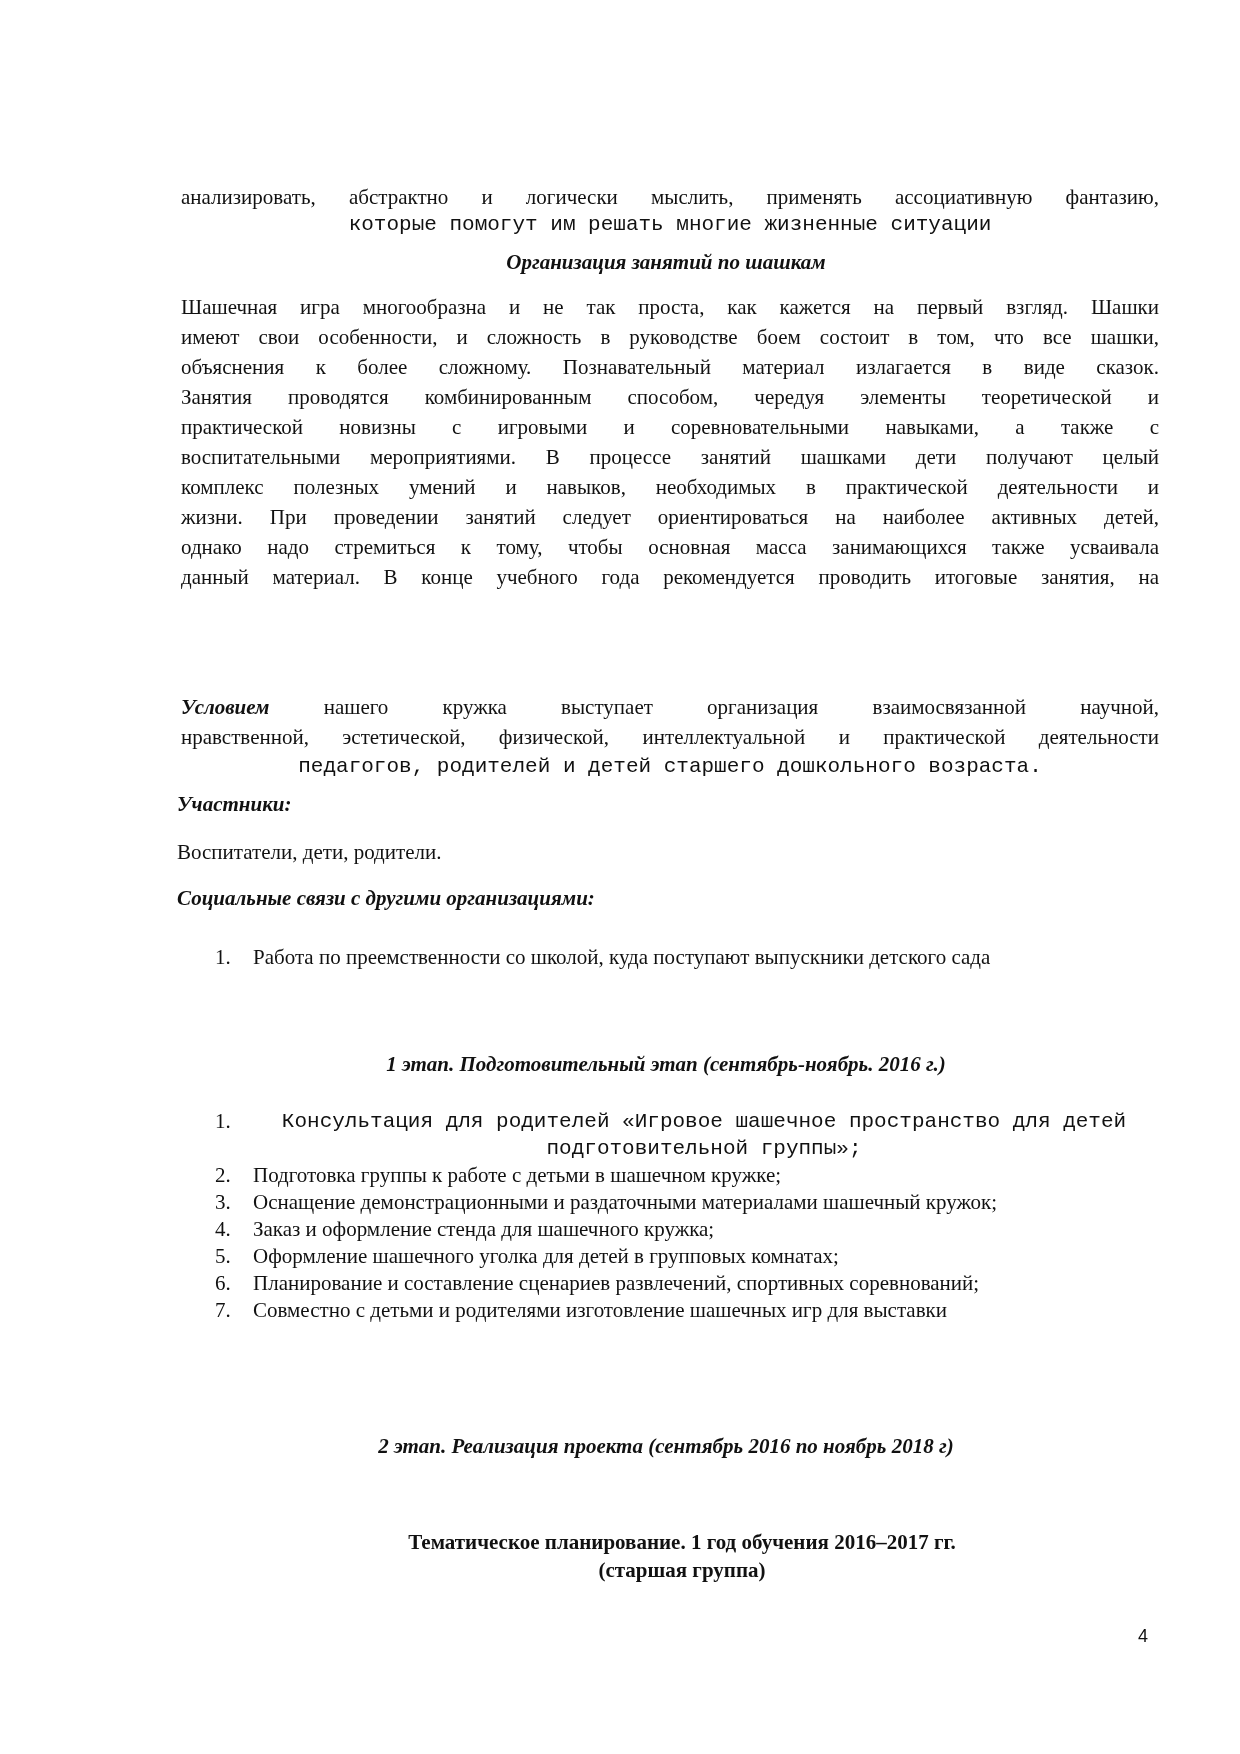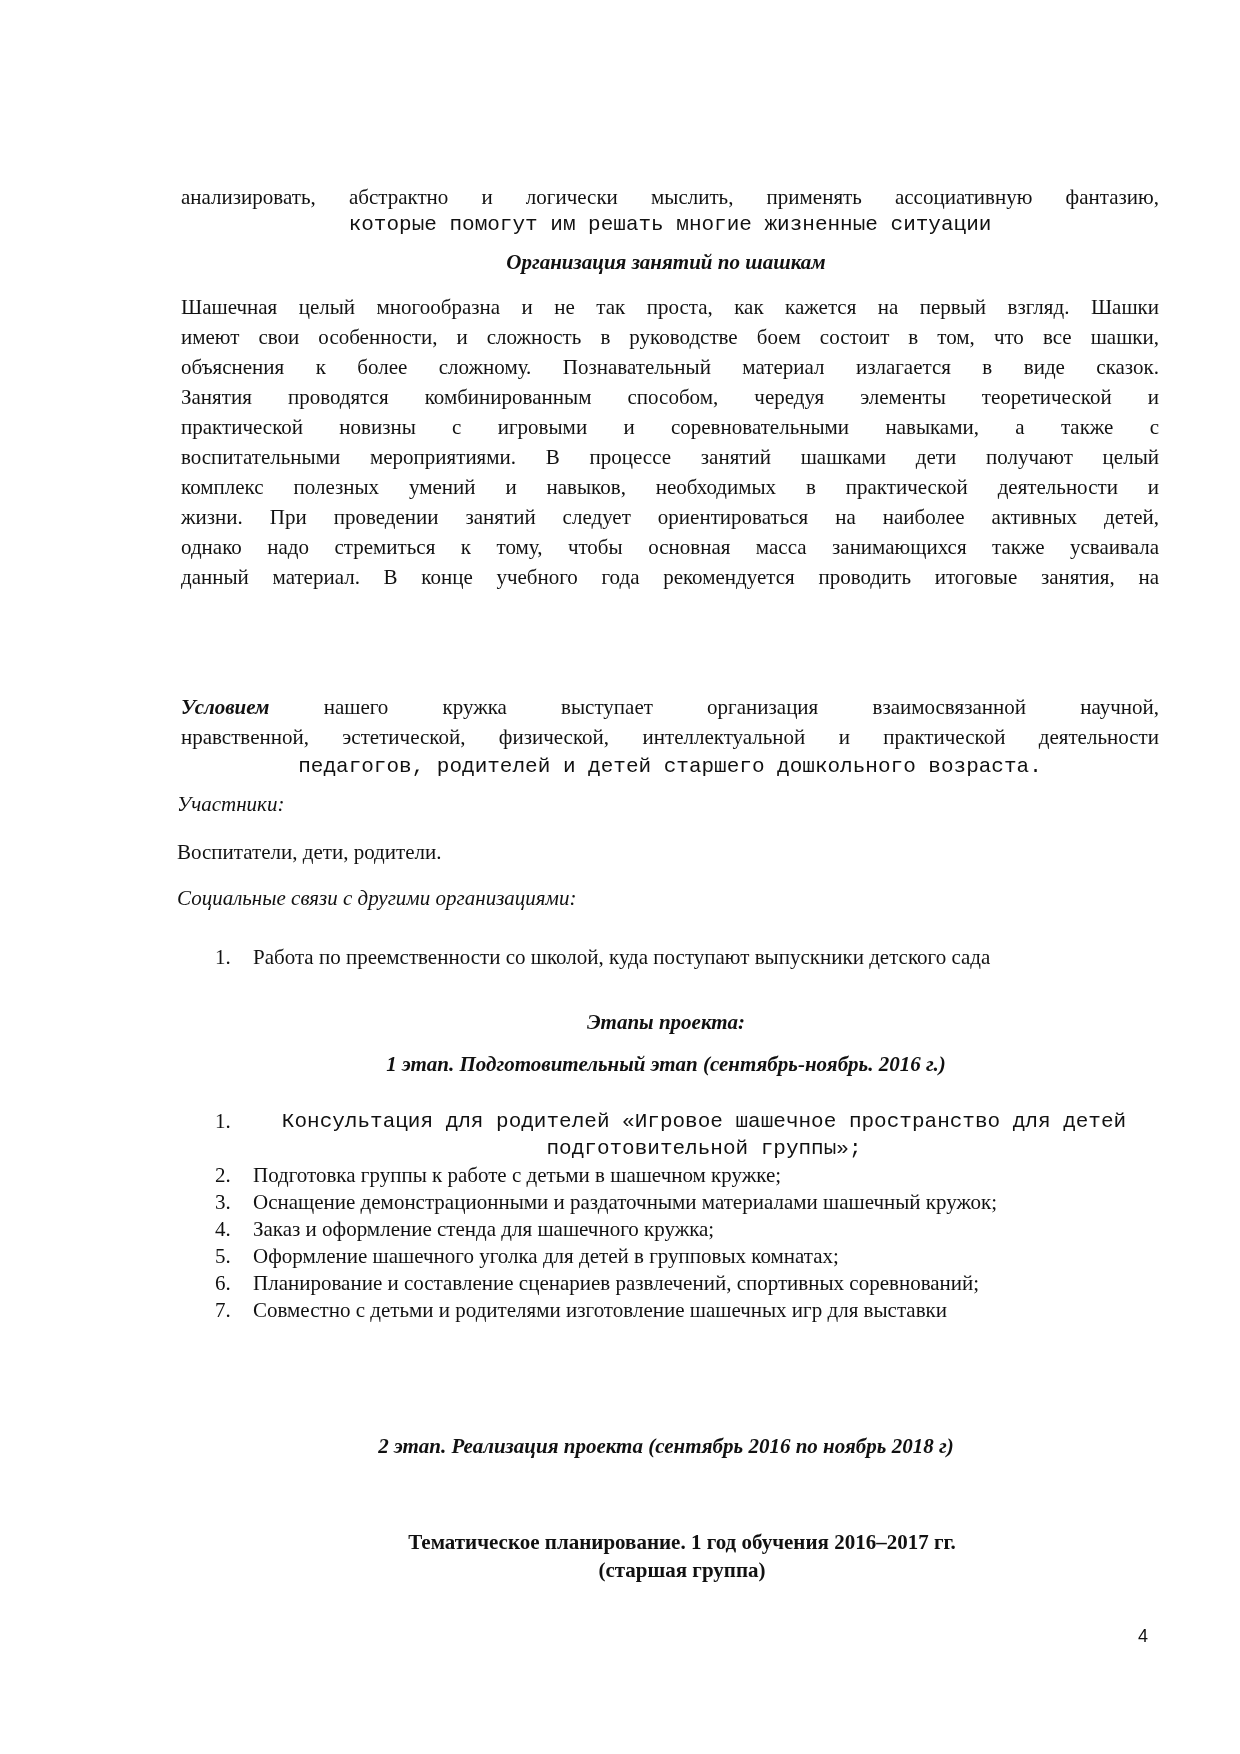--- a/index.html
+++ b/index.html
@@ -41,21 +41,21 @@
       font-style: italic;
       font-weight: bold;
       margin: 0;
     }
     .left-head {
       position: absolute;
       left: 0;
       font-size: 21px;
       line-height: 28px;
       font-style: italic;
-      font-weight: normal;
+      font-weight: bold;
       margin: 0;
     }
     .plain {
       position: absolute;
       left: 0;
       font-size: 21px;
       line-height: 28px;
       margin: 0;
     }
     ol.list {
@@ -116,21 +116,21 @@
 <div class="page">
 
   <div class="p" style="top:180px; line-height:27px;">
     <span class="justify-line">анализировать, абстрактно и логически мыслить, применять ассоциативную фантазию,</span>
     <span class="left-line">которые помогут им решать многие жизненные ситуации</span>
   </div>
 
   <div class="center-head" style="top:248px;">Организация занятий по шашкам</div>
 
   <div class="p" style="top:288px;">
-    <span class="justify-line">Шашечная целый многообразна и не так проста, как кажется на первый взгляд. Шашки</span>
+    <span class="justify-line">Шашечная игра многообразна и не так проста, как кажется на первый взгляд. Шашки</span>
     <span class="justify-line">имеют свои особенности, и сложность в руководстве боем состоит в том, что все шашки,</span>
     <span class="justify-line">объяснения к более сложному. Познавательный материал излагается в виде сказок.</span>
     <span class="justify-line">Занятия проводятся комбинированным способом, чередуя элементы теоретической и</span>
     <span class="justify-line">практической новизны с игровыми и соревновательными навыками, а также с</span>
     <span class="justify-line">воспитательными мероприятиями. В процессе занятий шашками дети получают целый</span>
     <span class="justify-line">комплекс полезных умений и навыков, необходимых в практической деятельности и</span>
     <span class="justify-line">жизни. При проведении занятий следует ориентироваться на наиболее активных детей,</span>
     <span class="justify-line">однако надо стремиться к тому, чтобы основная масса занимающихся также усваивала</span>
     <span class="justify-line">данный материал. В конце учебного года рекомендуется проводить итоговые занятия, на</span>
   </div>
@@ -145,21 +145,20 @@
   <div class="plain" style="top:838px;">Воспитатели, дети, родители.</div>
 
   <div class="left-head" style="top:884px;">Социальные связи с другими организациями:</div>
   <ol class="list" style="top:944px;">
     <li>
       <span class="num">1.</span>
       <span>Работа по преемственности со школой, куда поступают выпускники детского сада</span>
     </li>
   </ol>
 
-  <div class="center-head" style="top:1008px;">Этапы проекта:</div>
   <div class="center-head" style="top:1050px;">1 этап. Подготовительный этап (сентябрь-ноябрь. 2016 г.)</div>
 
   <ol class="list" style="top:1108px;">
     <li>
       <span class="num">1.</span>
       <span class="left-line">Консультация  для родителей «Игровое шашечное пространство для детей</span>
       <span class="left-line">подготовительной группы»;</span>
     </li>
     <li>
       <span class="num">2.</span>

